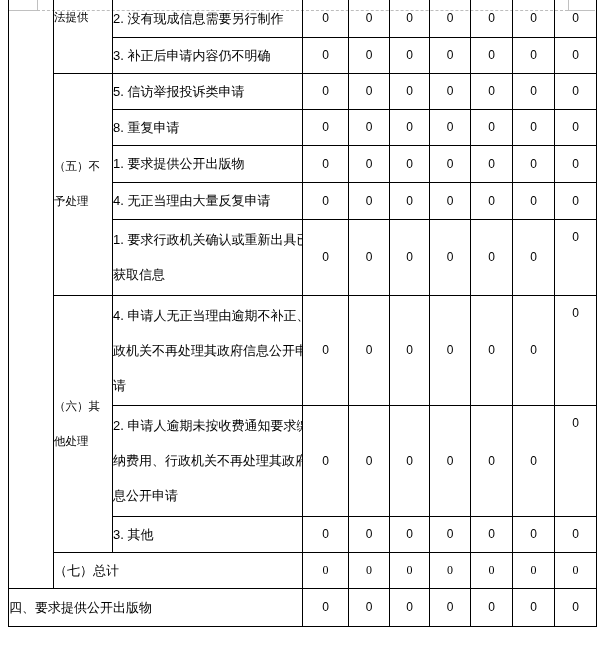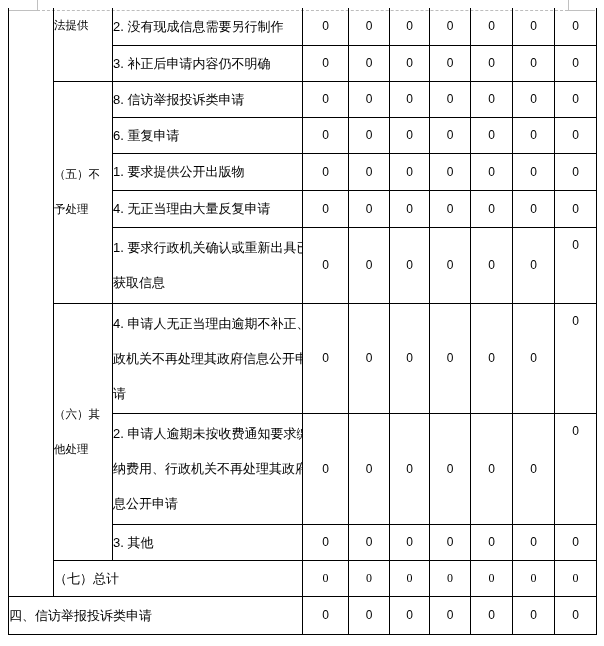--- a/index.html
+++ b/index.html
@@ -15,21 +15,21 @@
 
   
   .pb-seg { position: absolute; height: 1px; top: 10px; }
   .pb-solid { background: #c0c0c0; }
   .pb-dashed { border-top: 1px dashed #bdbdbd; height: 0; }
   .pb-stub { position: absolute; width: 1px; height: 10px; top: 0; background: #c0c0c0; }
 
   table.report {
     position: absolute;
     left: 8px;
-    top: 8px;
+    top: 0;
     border-collapse: collapse;
     table-layout: fixed;
     width: 588px;
   }
   table.report td {
     border: 1px solid #000000;
     padding: 0;
     overflow: hidden;
     color: #000000;
   }
@@ -120,31 +120,31 @@
         <td class="v">0</td>
         <td class="v">0</td>
         <td class="v">0</td>
         <td class="v">0</td>
         <td class="v">0</td>
         <td class="v">0</td>
       </tr>
       <tr class="r3">
         <td class="grp" rowspan="5">（五）不
 予处理</td>
-        <td class="lab">8. 信访举报投诉类申请</td>
+        <td class="lab">5. 信访举报投诉类申请</td>
         <td class="v">0</td>
         <td class="v">0</td>
         <td class="v">0</td>
         <td class="v">0</td>
         <td class="v">0</td>
         <td class="v">0</td>
         <td class="v">0</td>
       </tr>
       <tr class="r4">
-        <td class="lab">6. 重复申请</td>
+        <td class="lab">8. 重复申请</td>
         <td class="v">0</td>
         <td class="v">0</td>
         <td class="v">0</td>
         <td class="v">0</td>
         <td class="v">0</td>
         <td class="v">0</td>
         <td class="v">0</td>
       </tr>
       <tr class="r5">
         <td class="lab">1. 要求提供公开出版物</td>
@@ -217,21 +217,21 @@
         <td class="lab" colspan="2">（七）总计</td>
         <td class="v">0</td>
         <td class="v">0</td>
         <td class="v">0</td>
         <td class="v">0</td>
         <td class="v">0</td>
         <td class="v">0</td>
         <td class="v">0</td>
       </tr>
       <tr class="r12">
-        <td class="lab" colspan="3">四、信访举报投诉类申请</td>
+        <td class="lab" colspan="3">四、要求提供公开出版物</td>
         <td class="v">0</td>
         <td class="v">0</td>
         <td class="v">0</td>
         <td class="v">0</td>
         <td class="v">0</td>
         <td class="v">0</td>
         <td class="v">0</td>
       </tr>
     </tbody>
   </table>

